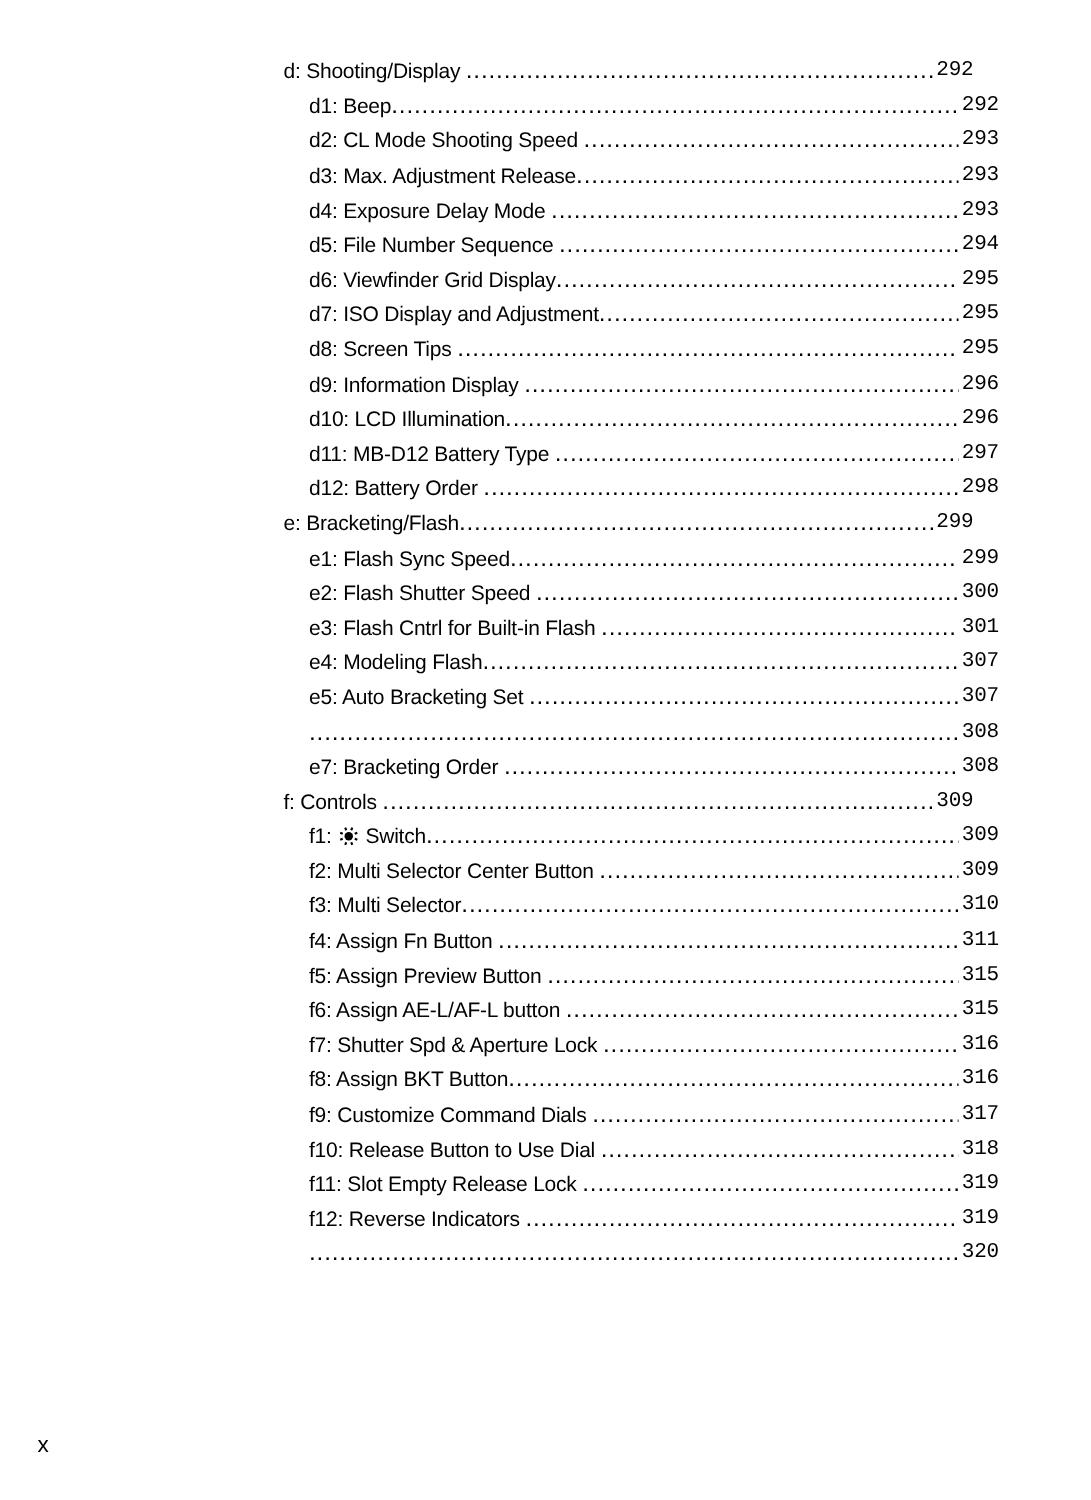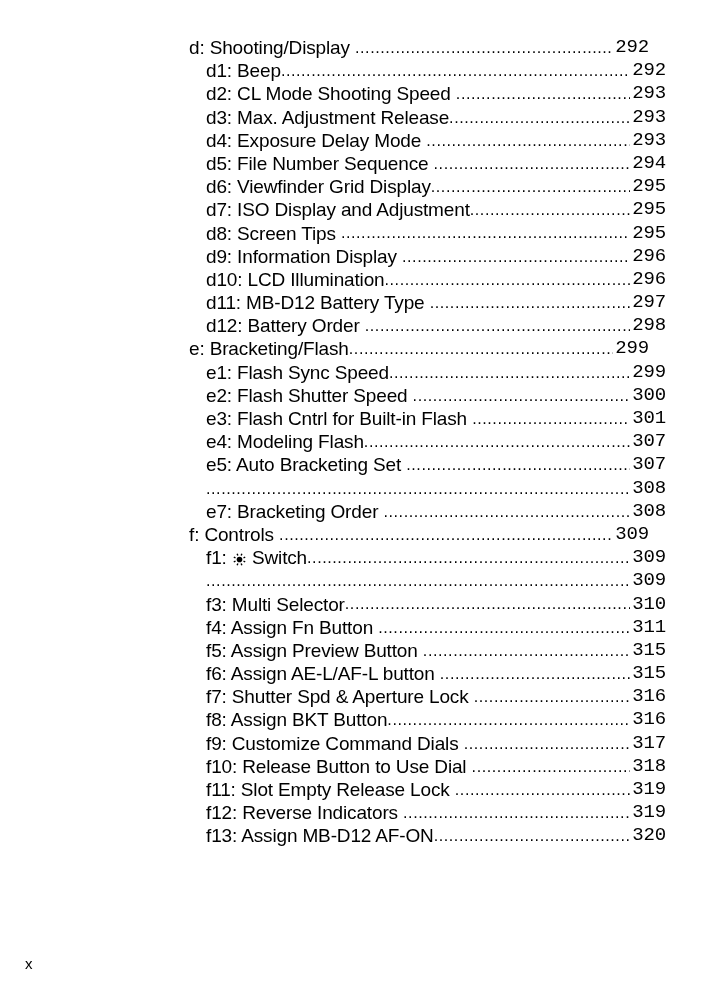--- a/index.html
+++ b/index.html
@@ -19,24 +19,24 @@
 
   #toc {
     position: absolute;
     left: 189px;
     top: 36px;
     width: 460px;
   }
 
   .toc-row {
     display: flex;
-    align-items: center;
+    align-items: flex-end;
     width: 100%;
     height: 23.2px;
-    font-size: 19px;
+    font-size: 14px;
     line-height: 23.2px;
     letter-spacing: -0.15px;
     white-space: nowrap;
   }
 
   .toc-row.level-2 {
     padding-left: 17px;
   }
 
   .entry-title {
@@ -217,20 +217,21 @@
             <line x1="4.61" y1="15.06" x2="1.47" y2="16.36" stroke="#000" stroke-width="2.6" stroke-linecap="butt"></line>
             <line x1="4.61" y1="8.94" x2="1.47" y2="7.64" stroke="#000" stroke-width="2.6" stroke-linecap="butt"></line>
             <line x1="8.94" y1="4.61" x2="7.64" y2="1.47" stroke="#000" stroke-width="2.6" stroke-linecap="butt"></line>
             <line x1="15.06" y1="4.61" x2="16.36" y2="1.47" stroke="#000" stroke-width="2.6" stroke-linecap="butt"></line>
             <line x1="19.39" y1="8.94" x2="22.53" y2="7.64" stroke="#000" stroke-width="2.6" stroke-linecap="butt"></line>
           </svg></span> <span>Switch</span></span>
       <span class="leader"></span>
       <span class="page-num">309</span>
     </div>
     <div class="toc-row level-2">
+      <span class="entry-title gap">f2: Multi Selector Center Button</span>
       <span class="leader"></span>
       <span class="page-num">309</span>
     </div>
     <div class="toc-row level-2">
       <span class="entry-title">f3: Multi Selector</span>
       <span class="leader"></span>
       <span class="page-num">310</span>
     </div>
     <div class="toc-row level-2">
       <span class="entry-title gap">f4: Assign Fn Button</span>
@@ -271,19 +272,18 @@
       <span class="entry-title gap">f11: Slot Empty Release Lock</span>
       <span class="leader"></span>
       <span class="page-num">319</span>
     </div>
     <div class="toc-row level-2">
       <span class="entry-title gap">f12: Reverse Indicators</span>
       <span class="leader"></span>
       <span class="page-num">319</span>
     </div>
     <div class="toc-row level-2">
-      <span class="entry-title">f13: Assign MB-D12 AF-ON</span>
       <span class="leader"></span>
       <span class="page-num">320</span>
     </div>
   </div>
 
 <div class="folio">x</div>
 
 </body></html>

